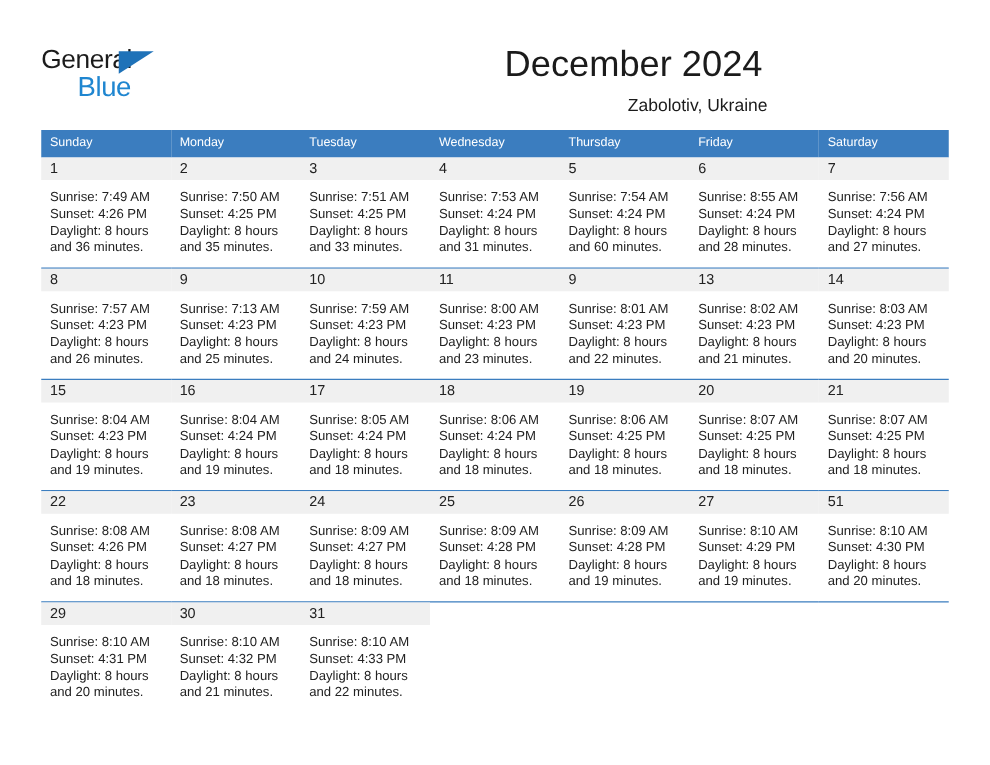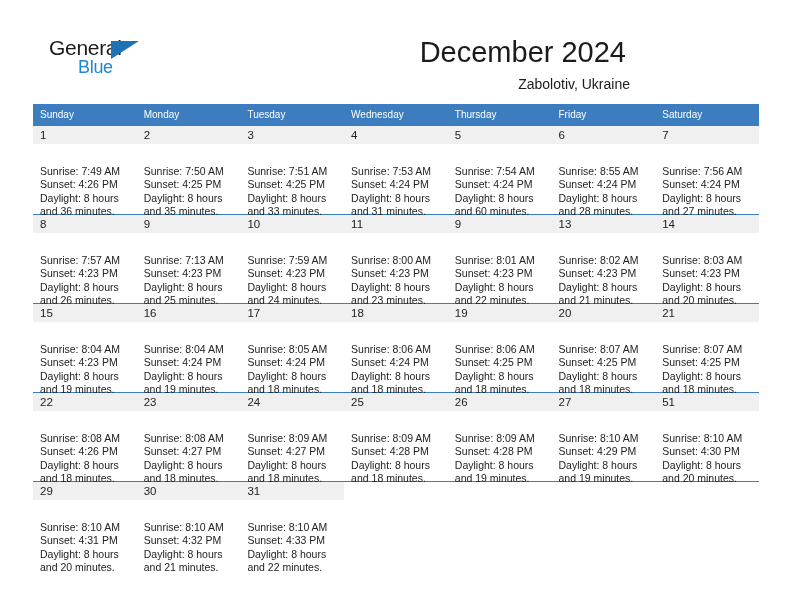--- a/index.html
+++ b/index.html
@@ -18,21 +18,21 @@
   .page {
     position: relative;
     width: 792px;
     height: 612px;
     box-sizing: border-box;
   }
 
   
   .header {
     position: absolute;
-    left: 16px;
+    left: 0;
     top: 0;
     width: 647px;
     height: 100px;
   }
   .logo {
     position: absolute;
     left: 33px;
     top: 36px;
     width: 190px;
     height: 52px;
@@ -52,21 +52,21 @@
     top: 5px;
     width: 0;
     height: 0;
     border-left: 28px solid #1f72b8;
     border-bottom: 18px solid transparent;
   }
   .logo-blue {
     position: absolute;
     left: 29px;
     top: 21px;
-    font-size: 18px;
+    font-size: 22px;
     letter-spacing: -0.3px;
     color: #1f86d0;
     font-family: "Liberation Sans", sans-serif;
   }
 
   .title-block {
     position: absolute;
     right: 33px;
     top: 30px;
     text-align: right;
@@ -125,21 +125,21 @@
     line-height: 18px;
     padding-left: 7px;
     font-size: 11.5px;
     color: #222222;
     box-sizing: border-box;
   }
   .daycell.empty .daynum-band {
     background: transparent;
   }
   .detail {
-    padding: 21px 4px 0 7px;
+    padding: 8px 4px 0 7px;
     font-size: 10.5px;
     line-height: 13.4px;
     color: #222222;
   }
   .detail div {
     white-space: nowrap;
   }
 
   
   tr.weekrow td {

